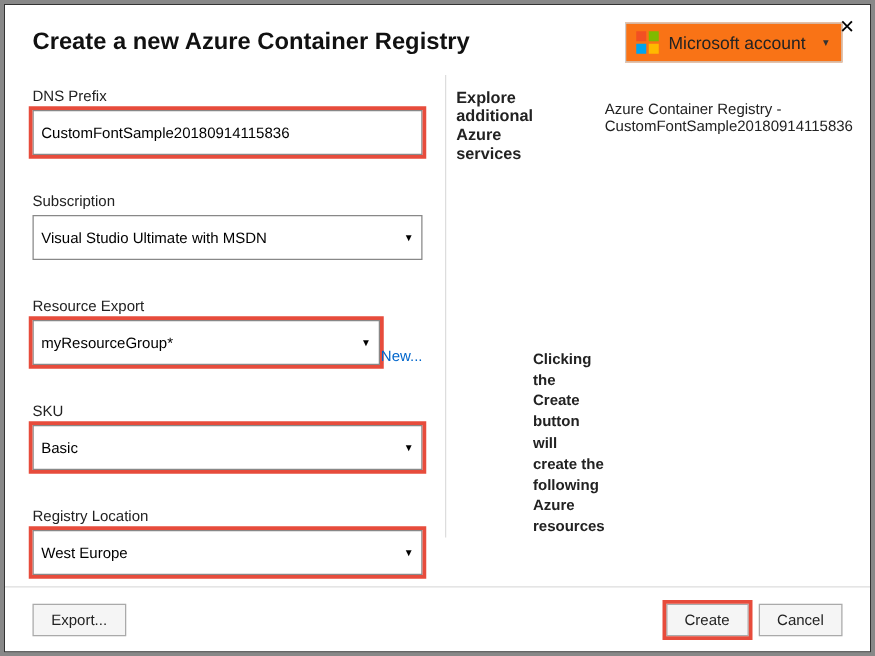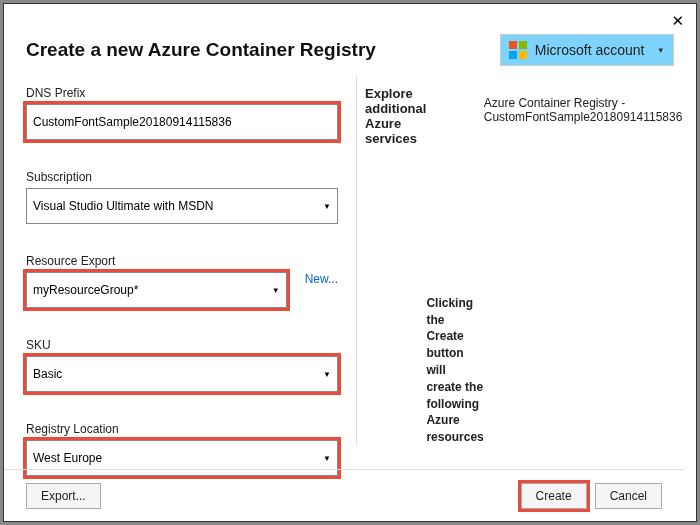--- a/index.html
+++ b/index.html
@@ -1,47 +1,47 @@
 <!DOCTYPE html>
 <html><head>
 <meta charset="utf-8">
 <style>
   * { box-sizing: border-box; font-family: "Segoe UI", Arial, sans-serif; }
   body { margin: 0; background: #888; }
   .frame { width: 700px; height: 525px; background: #888; padding: 3px; }
   .window { width: 694px; height: 519px; background: #fff; border: 1px solid #333; position: relative; }
   .close { position: absolute; top: 8px; right: 12px; font-size: 15px; cursor: pointer; color: #000; }
-  .header { padding: 30px 22px 10px 22px; display: flex; justify-content: space-between; align-items: center; }
+  .header { padding: 14px 22px 10px 22px; display: flex; justify-content: space-between; align-items: center; }
   .title { font-size: 19px; font-weight: 600; color: #111; }
-  .account { border: 1px solid #ccc; padding: 6px 10px 6px 8px; display: flex; align-items: center; gap: 8px; font-size: 14px; color: #222; background: #7dd3fc; cursor: pointer; }
+  .account { border: 1px solid #ccc; padding: 6px 10px 6px 8px; display: flex; align-items: center; gap: 8px; font-size: 14px; color: #222; background: #f97316; cursor: pointer; }
   .ms-logo { width: 18px; height: 18px; display: grid; grid-template-columns: 1fr 1fr; grid-template-rows: 1fr 1fr; gap: 2px; }
   .ms-logo span:nth-child(1){background:#f25022;} .ms-logo span:nth-child(2){background:#7fba00;}
   .ms-logo span:nth-child(3){background:#00a4ef;} .ms-logo span:nth-child(4){background:#ffb900;}
   .caret-s { font-size: 9px; color: #333; padding-left: 6px; }
 
   .body { display: flex; padding: 0 22px; height: 370px; }
   .left { width: 330px; padding-right: 18px; }
   .rightcol { flex: 1; border-left: 1px solid #ddd; padding-left: 8px; display:flex; }
 
   .field { margin-top: 30px; }
   .field:first-child { margin-top: 10px; }
   .label { font-size: 12px; color: #222; margin-bottom: 4px; }
-  .control-row { display: flex; align-items: flex-start; gap: 18px; }
+  .control-row { display: flex; align-items: flex-end; gap: 1px; }
   .control { height: 36px; border: 1px solid #888; background: #fff; font-size: 12px; padding: 0 6px; display: flex; align-items: center; justify-content: space-between; cursor: text; }
   .control.combo { cursor: pointer; }
   .ctrl-full { width: 312px; }
   .caret { font-size: 8px; color: #000; }
   .hl { outline: 3px solid #e74c3c; outline-offset: 0; }
   .link { color: #0066cc; font-size: 12px; cursor: pointer; }
 
   .right-title { font-size: 13px; font-weight: 700; color: #222; margin-top: 10px; }
   .right-note { font-size: 12px; font-weight: 700; color: #222; margin-top: auto; padding-top: 120px; line-height: 1.4; }
   .right-sub { font-size: 12px; color: #222; margin-top: 20px; margin-bottom: 40px; }
 
-  .footer { position:absolute; bottom:0; left:0; right:12px; height:52px; border-top:1px solid #ddd; display:flex; align-items:center; padding:0 22px; justify-content:space-between; }
+  .footer { position:absolute; bottom:0; left:0; right:0; height:52px; border-top:1px solid #ddd; display:flex; align-items:center; padding:0 22px; justify-content:space-between; }
   .btn { height:26px; border:1px solid #aaa; background:#f5f5f5; font-size:12px; padding:0 14px; display:flex; align-items:center; cursor:pointer; color:#222;}
   .btn-row-r { display:flex; gap:8px; }
 </style>
 </head>
 <body>
 
 <div class="frame">
 <div class="window">
   <div class="close">✕</div>
 

